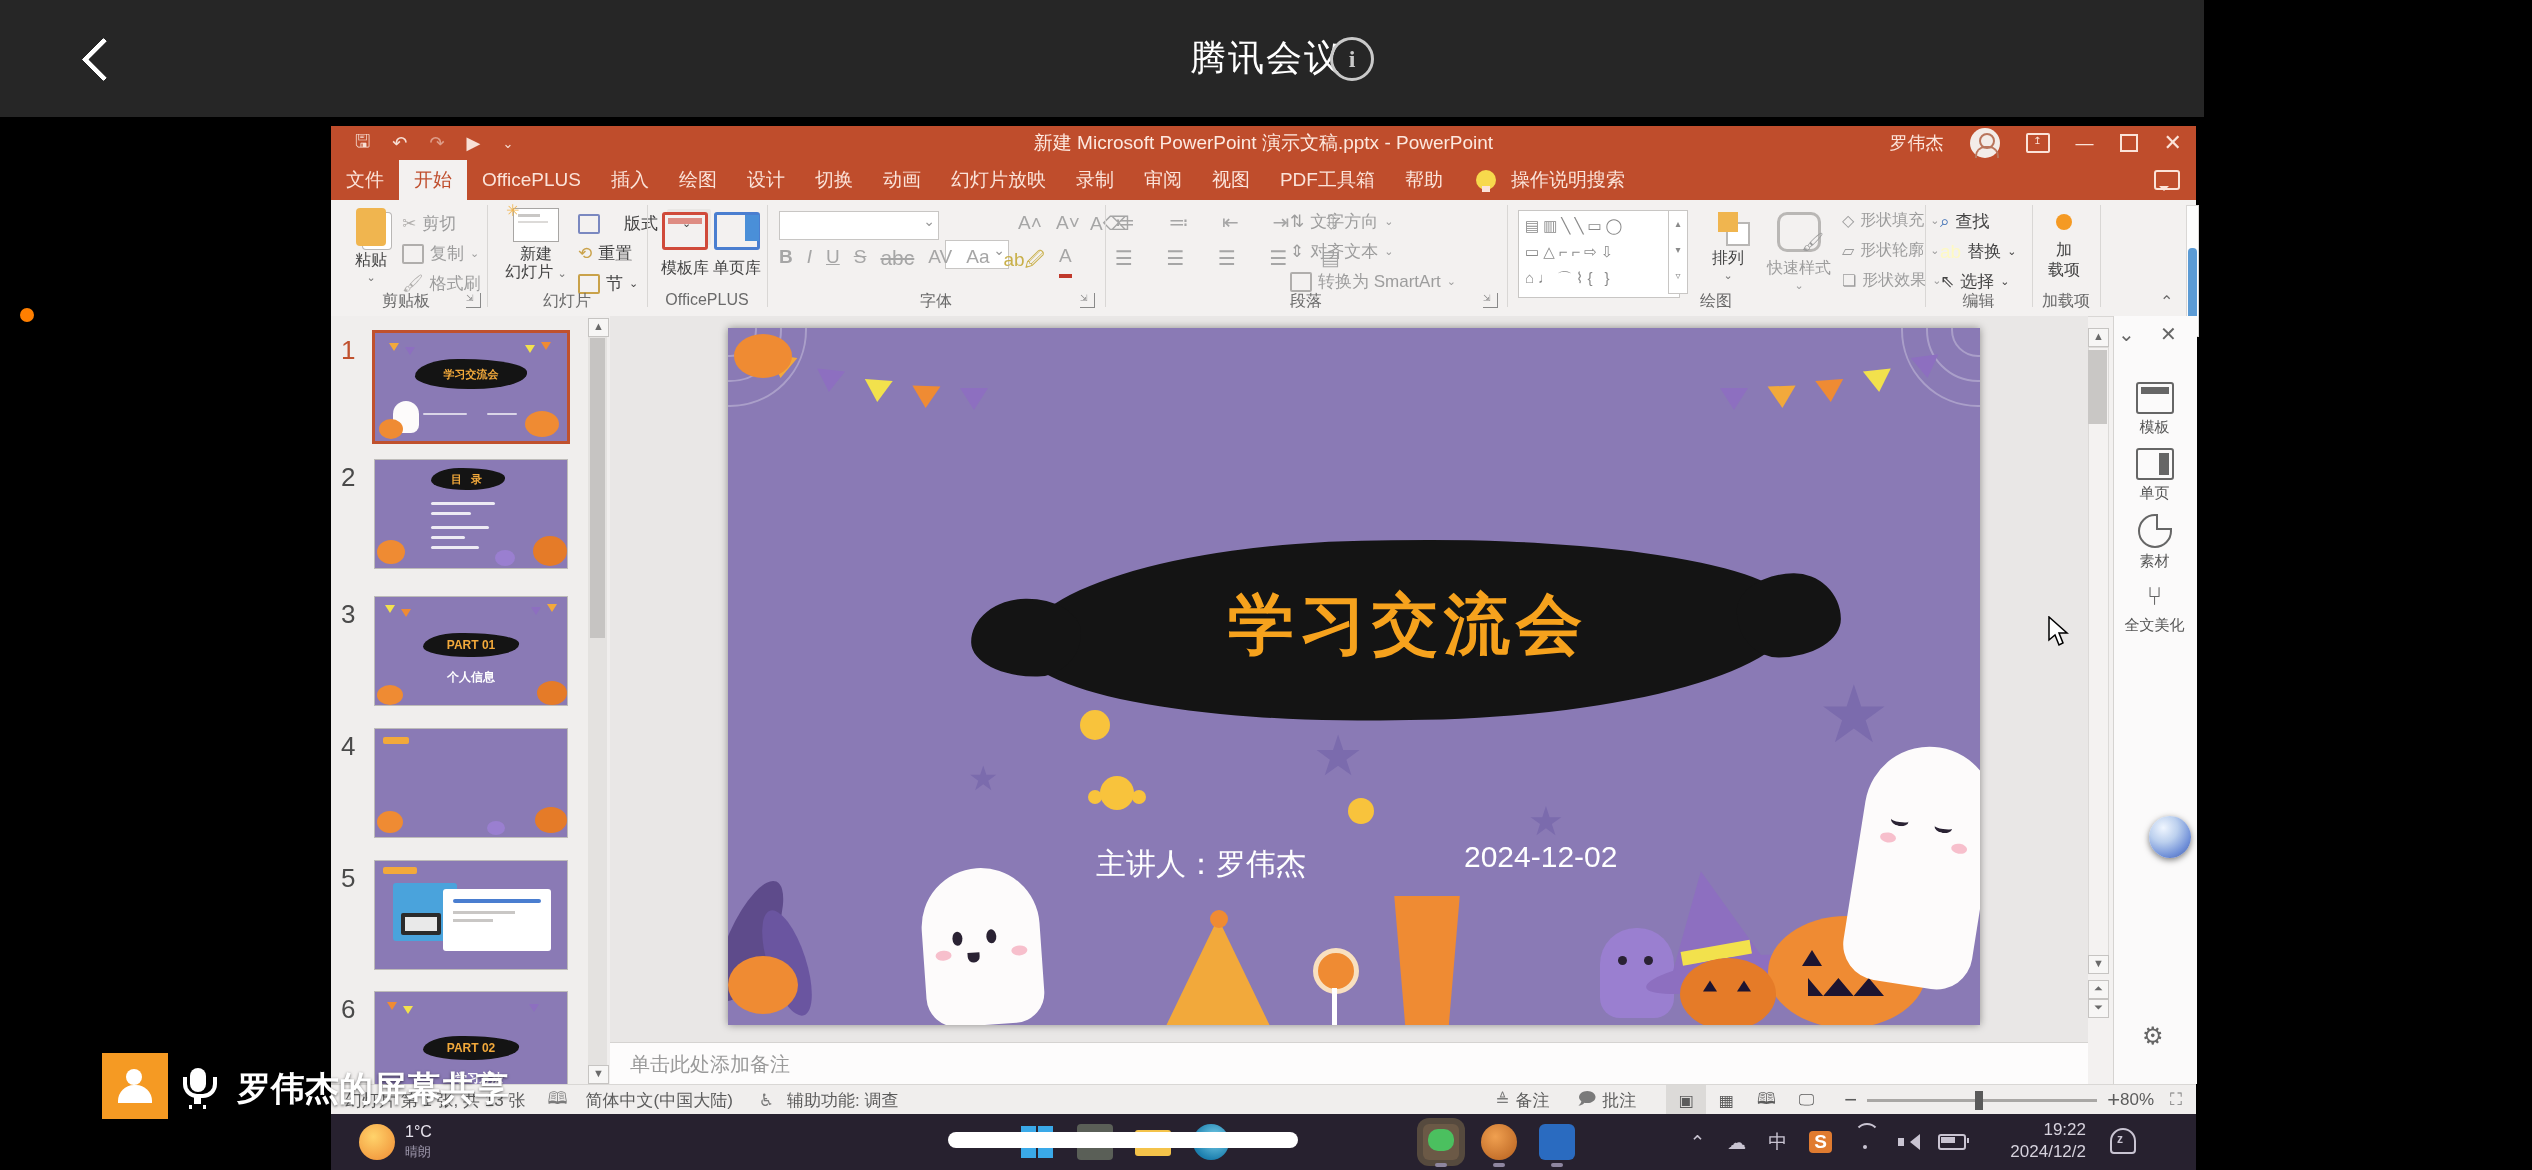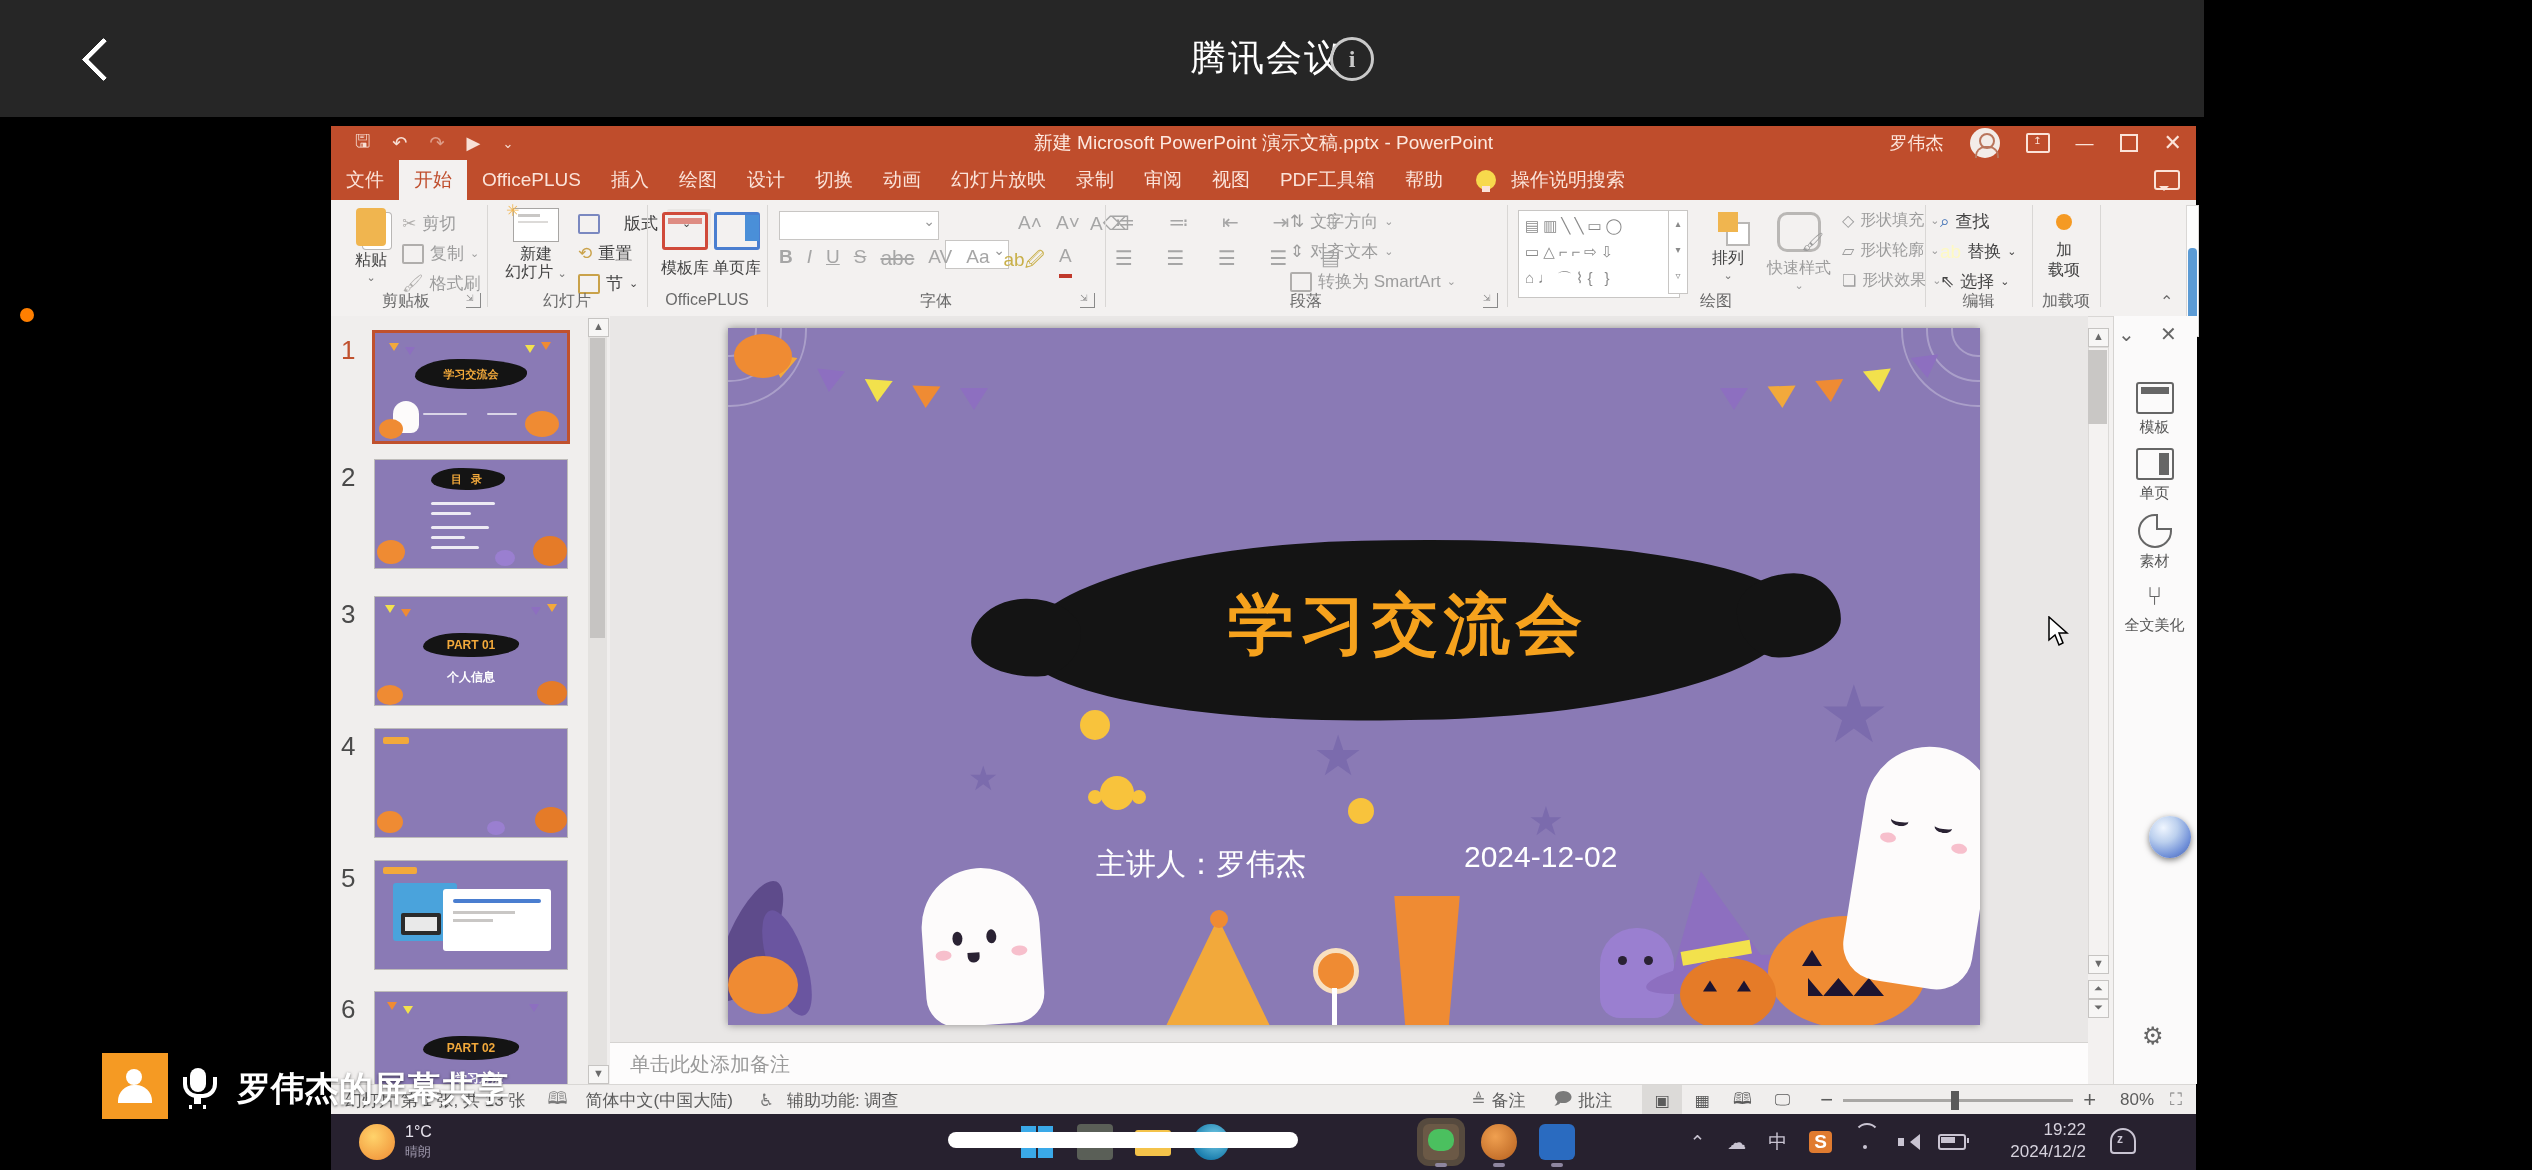--- a/index.html
+++ b/index.html
@@ -561,21 +561,21 @@
         </span>
       <span class="viewbtn active" style="margin-left:30px;">▣</span>
       <span class="viewbtn">▦</span>
       <span class="viewbtn">🕮</span>
       <span class="viewbtn">🖵</span>
       <span style="margin-left:18px;font-size:22px;">−</span>
       <span style="display:inline-block;width:230px;height:3px;background:#a9a7a5;margin:0 10px;position:relative;">
         <span style="position:absolute;left:108px;top:-8px;width:8px;height:19px;background:#5a5a5a;"></span>
       </span>
       <span style="font-size:22px;">+</span>
-      <span style="margin-left:24px;">80%</span>
+      <span style="margin-left:0;">80%</span>
       <span style="margin:0 14px 0 16px;color:#7a7a7a;">⛶</span>
     </span>
   </div>
 
   <div class="abs taskbar">
 
     <div style="position:absolute;left:28px;top:8px;display:flex;align-items:center;gap:10px;">
       <div style="width:36px;height:36px;border-radius:50%;background:radial-gradient(circle at 40% 35%,#ffd36b,#ef8b33);"></div>
       <div style="color:#e8e4ee;font-size:16px;line-height:19px;"><span>1°C</span><br><span style="color:#9d96ab;font-size:13px;">晴朗</span></div>
     </div>

